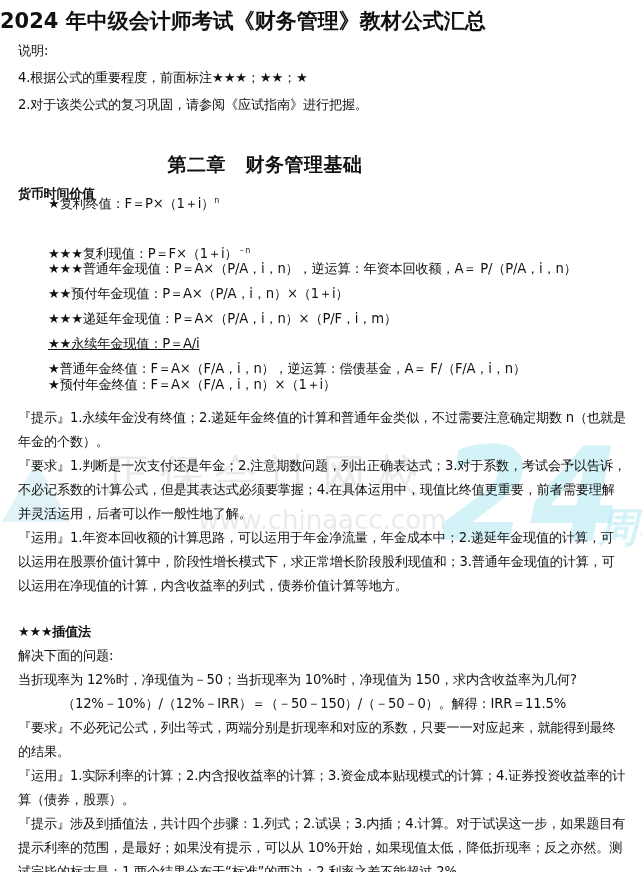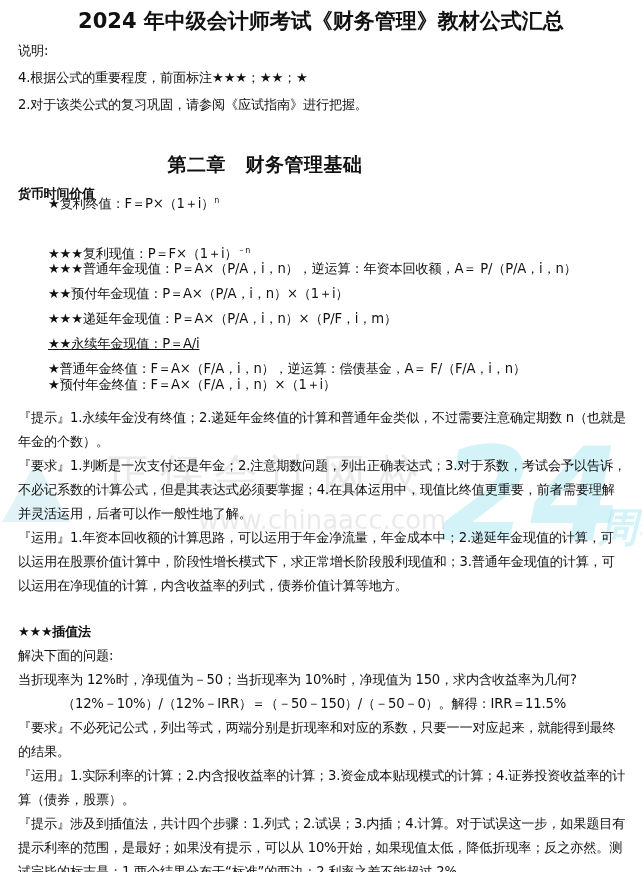--- a/index.html
+++ b/index.html
@@ -66,21 +66,21 @@
     .line {
       position: absolute;
       white-space: nowrap;
       z-index: 1;
       font-size: 13.2px;
       line-height: 18px;
       letter-spacing: -0.2px;
     }
     .title {
       left: 0; width: 642px;
-      text-align: center;
+      text-align: left;
       top: 8px;
       font-size: 21px;
       font-weight: bold;
       line-height: 26px;
       letter-spacing: 0px;
     }
     .chapter {
       left: 0; width: 530px;
       text-align: center;
       top: 152px;

